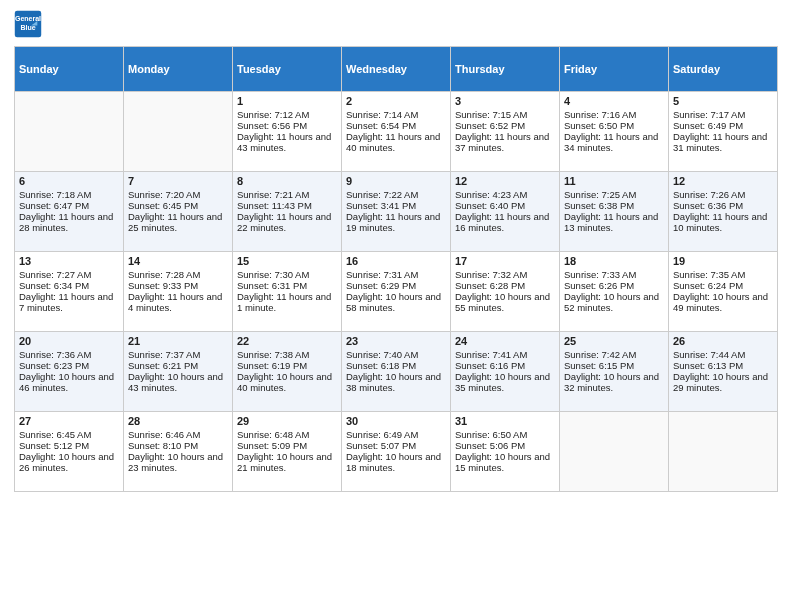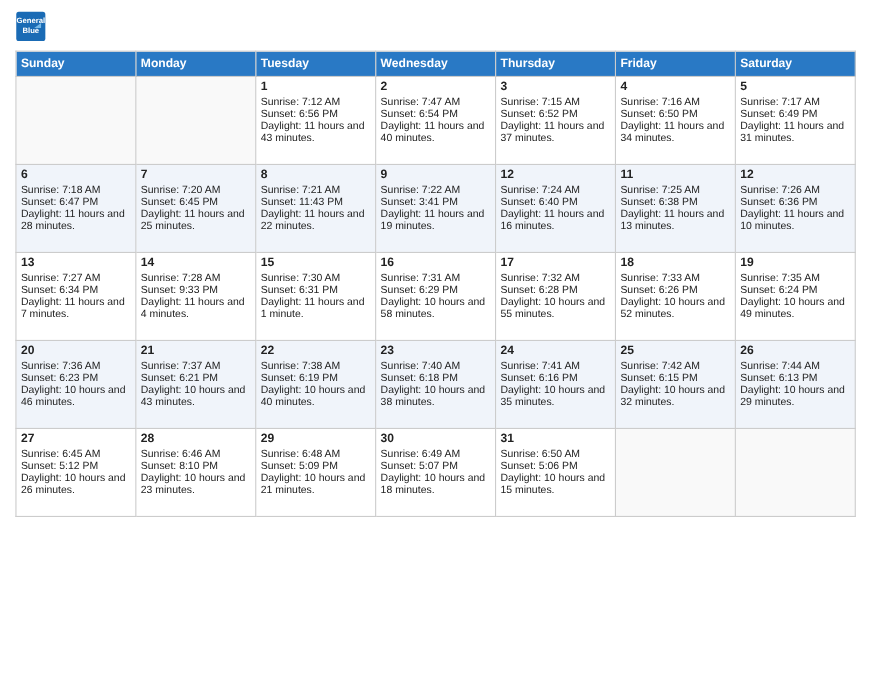--- a/index.html
+++ b/index.html
@@ -55,21 +55,21 @@
     table {
       width: 100%;
       border-collapse: collapse;
       table-layout: fixed;
     }
     th {
       background: #2979c5;
       color: #fff;
       font-size: 11px;
       font-weight: bold;
-      padding: 5px 4px;
+      padding: 16px 4px;
       text-align: left;
       border: 1px solid #ccc;
     }
     td {
       border: 1px solid #ccc;
       vertical-align: top;
       padding: 3px 4px;
       font-size: 9.5px;
       color: #222;
       background: #fff;
@@ -123,31 +123,31 @@
           <th>Thursday</th>
           <th>Friday</th>
           <th>Saturday</th>
         </tr>
     </thead>
     <tbody id="calendar-body">
     <tr>
           <td class="empty-cell"></td>
           <td class="empty-cell"></td>
           <td><span class="day-num">1</span><span>Sunrise: 7:12 AM</span><br><span>Sunset: 6:56 PM</span><br><span>Daylight: 11 hours and 43 minutes.</span></td>
-          <td><span class="day-num">2</span><span>Sunrise: 7:47 AM</span><br><span>Sunset: 6:54 PM</span><br><span>Daylight: 11 hours and 40 minutes.</span></td>
+          <td><span class="day-num">2</span><span>Sunrise: 7:14 AM</span><br><span>Sunset: 6:54 PM</span><br><span>Daylight: 11 hours and 40 minutes.</span></td>
           <td><span class="day-num">3</span><span>Sunrise: 7:15 AM</span><br><span>Sunset: 6:52 PM</span><br><span>Daylight: 11 hours and 37 minutes.</span></td>
           <td><span class="day-num">4</span><span>Sunrise: 7:16 AM</span><br><span>Sunset: 6:50 PM</span><br><span>Daylight: 11 hours and 34 minutes.</span></td>
           <td><span class="day-num">5</span><span>Sunrise: 7:17 AM</span><br><span>Sunset: 6:49 PM</span><br><span>Daylight: 11 hours and 31 minutes.</span></td>
         </tr>
         <tr>
           <td><span class="day-num">6</span><span>Sunrise: 7:18 AM</span><br><span>Sunset: 6:47 PM</span><br><span>Daylight: 11 hours and 28 minutes.</span></td>
           <td><span class="day-num">7</span><span>Sunrise: 7:20 AM</span><br><span>Sunset: 6:45 PM</span><br><span>Daylight: 11 hours and 25 minutes.</span></td>
           <td><span class="day-num">8</span><span>Sunrise: 7:21 AM</span><br><span>Sunset: 11:43 PM</span><br><span>Daylight: 11 hours and 22 minutes.</span></td>
           <td><span class="day-num">9</span><span>Sunrise: 7:22 AM</span><br><span>Sunset: 3:41 PM</span><br><span>Daylight: 11 hours and 19 minutes.</span></td>
-          <td><span class="day-num">12</span><span>Sunrise: 7:24 AM</span><br><span>Sunset: 6:40 PM</span><br><span>Daylight: 11 hours and 16 minutes.</span></td>
+          <td><span class="day-num">12</span><span>Sunrise: 4:23 AM</span><br><span>Sunset: 6:40 PM</span><br><span>Daylight: 11 hours and 16 minutes.</span></td>
           <td><span class="day-num">11</span><span>Sunrise: 7:25 AM</span><br><span>Sunset: 6:38 PM</span><br><span>Daylight: 11 hours and 13 minutes.</span></td>
           <td><span class="day-num">12</span><span>Sunrise: 7:26 AM</span><br><span>Sunset: 6:36 PM</span><br><span>Daylight: 11 hours and 10 minutes.</span></td>
         </tr>
         <tr>
           <td><span class="day-num">13</span><span>Sunrise: 7:27 AM</span><br><span>Sunset: 6:34 PM</span><br><span>Daylight: 11 hours and 7 minutes.</span></td>
           <td><span class="day-num">14</span><span>Sunrise: 7:28 AM</span><br><span>Sunset: 9:33 PM</span><br><span>Daylight: 11 hours and 4 minutes.</span></td>
           <td><span class="day-num">15</span><span>Sunrise: 7:30 AM</span><br><span>Sunset: 6:31 PM</span><br><span>Daylight: 11 hours and 1 minute.</span></td>
           <td><span class="day-num">16</span><span>Sunrise: 7:31 AM</span><br><span>Sunset: 6:29 PM</span><br><span>Daylight: 10 hours and 58 minutes.</span></td>
           <td><span class="day-num">17</span><span>Sunrise: 7:32 AM</span><br><span>Sunset: 6:28 PM</span><br><span>Daylight: 10 hours and 55 minutes.</span></td>
           <td><span class="day-num">18</span><span>Sunrise: 7:33 AM</span><br><span>Sunset: 6:26 PM</span><br><span>Daylight: 10 hours and 52 minutes.</span></td>

